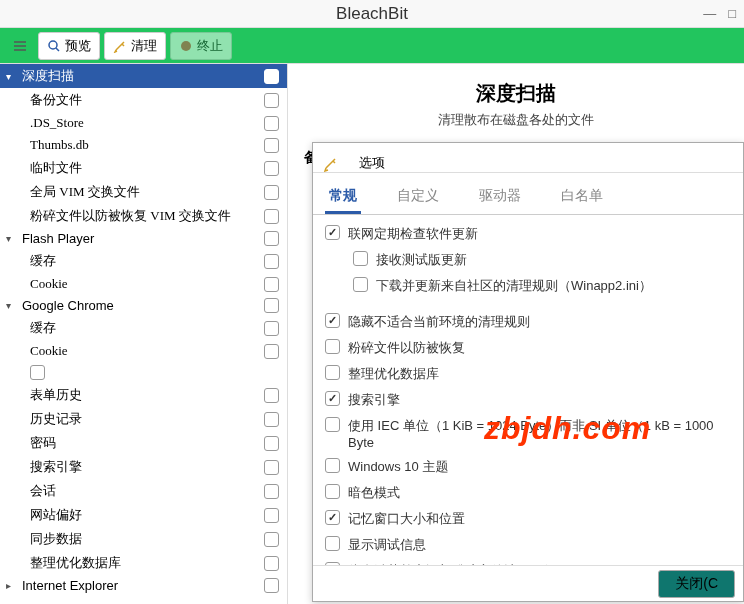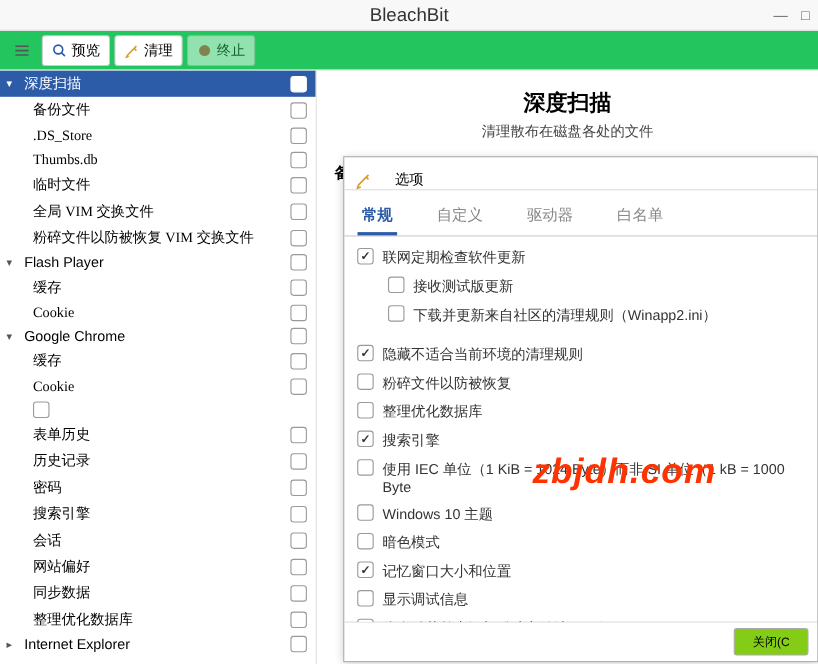--- a/index.html
+++ b/index.html
@@ -41,21 +41,21 @@
     .dialog-tabs { display: flex; border-bottom: 1px solid #ccc; padding: 8px 12px 0 12px; gap: 32px; align-items: center; }
     .dialog-tab { padding: 6px 4px; font-size: 14px; color: #888; cursor: pointer; border-bottom: 3px solid transparent; }
     .dialog-tab.active { color: #2c5ba8; font-weight: bold; border-bottom-color: #2c5ba8; }
     .dialog-body { flex: 1; overflow-y: auto; padding: 6px 12px; }
     .option-row { display: flex; gap: 8px; padding: 4px 0; }
     .option-row.indent { padding-left: 28px; }
     .option-row .checkbox { flex-shrink: 0; }
     .option-label { font-size: 13px; color: #333; }
     .option-group-gap { height: 10px; }
     .dialog-footer { height: 36px; border-top: 1px solid #ddd; display: flex; justify-content: flex-end; align-items: center; padding: 0 8px; }
-    .dialog-close-btn { padding: 4px 16px; border: 1px solid #aaa; border-radius: 3px; background: #84cc16; cursor: pointer; font-size: 11px; }
+    .dialog-close-btn { padding: 4px 16px; border: 1px solid #aaa; border-radius: 3px; background: #0f766e; cursor: pointer; font-size: 14px; }
     
     .watermark { position: absolute; top: 410px; left: 440px; font-size: 32px; font-weight: bold; color: #ff3300; font-style: italic; letter-spacing: 1px; z-index: 100; pointer-events: none; margin-left: 44px; }
     
     svg { display: block; }
   </style>
 </head>
 <body>
 
 <div class="titlebar">
   <span class="titlebar-title">BleachBit</span>

